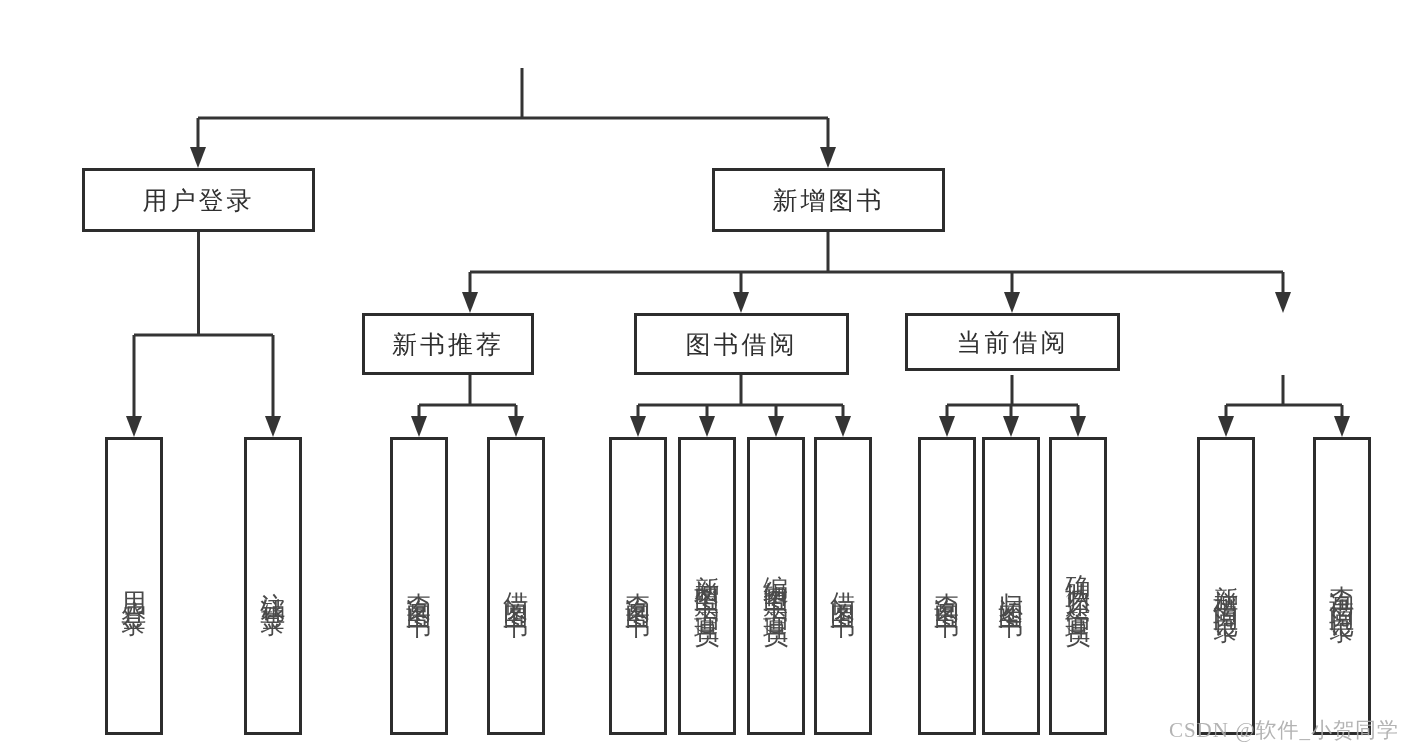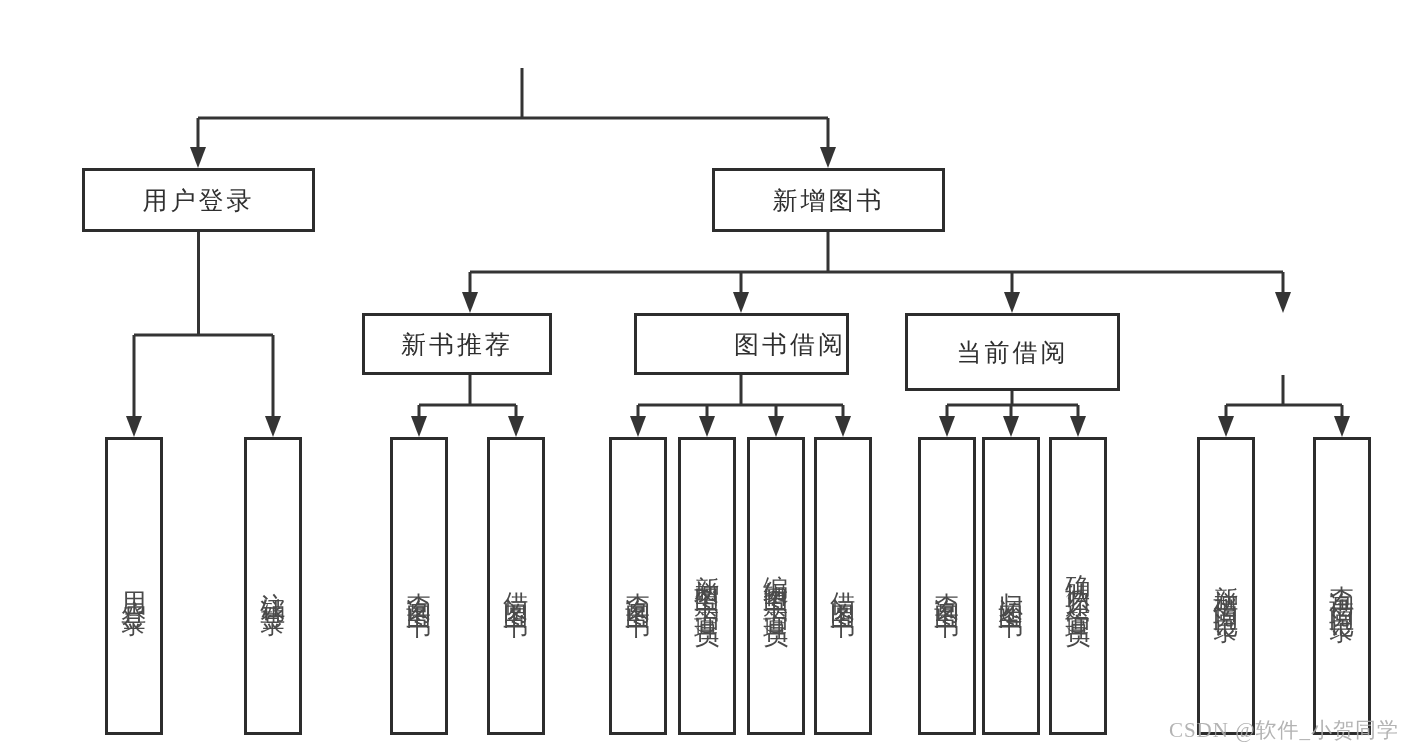--- a/index.html
+++ b/index.html
@@ -75,27 +75,27 @@
   </svg>
 
 
   <div class="node hbox" style="left:82px;top:168px;width:233px;height:64px;">
     <span>用户登录</span>
   </div>
   <div class="node hbox" style="left:712px;top:168px;width:233px;height:64px;">
     <span>新增图书</span>
   </div>
 
-  <div class="node hbox" style="left:362px;top:313px;width:190px;height:62px;">
+  <div class="node hbox" style="left:362px;top:313px;width:172px;height:62px;">
     <span>新书推荐</span>
   </div>
-  <div class="node hbox" style="left:634px;top:313px;width:215px;height:62px;justify-content:flex-end;">
+  <div class="node hbox" style="left:634px;top:313px;width:215px;height:62px;">
     <span>图书借阅</span>
   </div>
-  <div class="node hbox" style="left:905px;top:313px;width:215px;height:78px;">
+  <div class="node hbox" style="left:905px;top:313px;width:215px;height:58px;">
     <span>当前借阅</span>
   </div>
 
   <div class="node vbox" style="left:105px;">
     <span>用户登录</span>
   </div>
   <div class="node vbox" style="left:244px;">
     <span>注销登录</span>
   </div>
 

